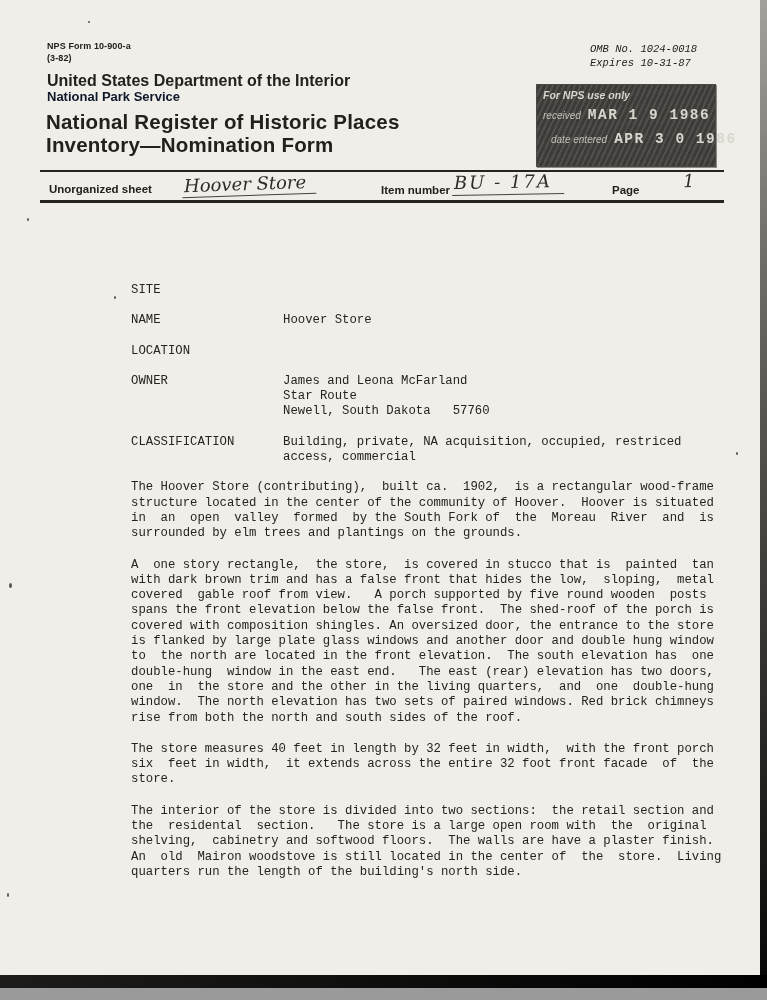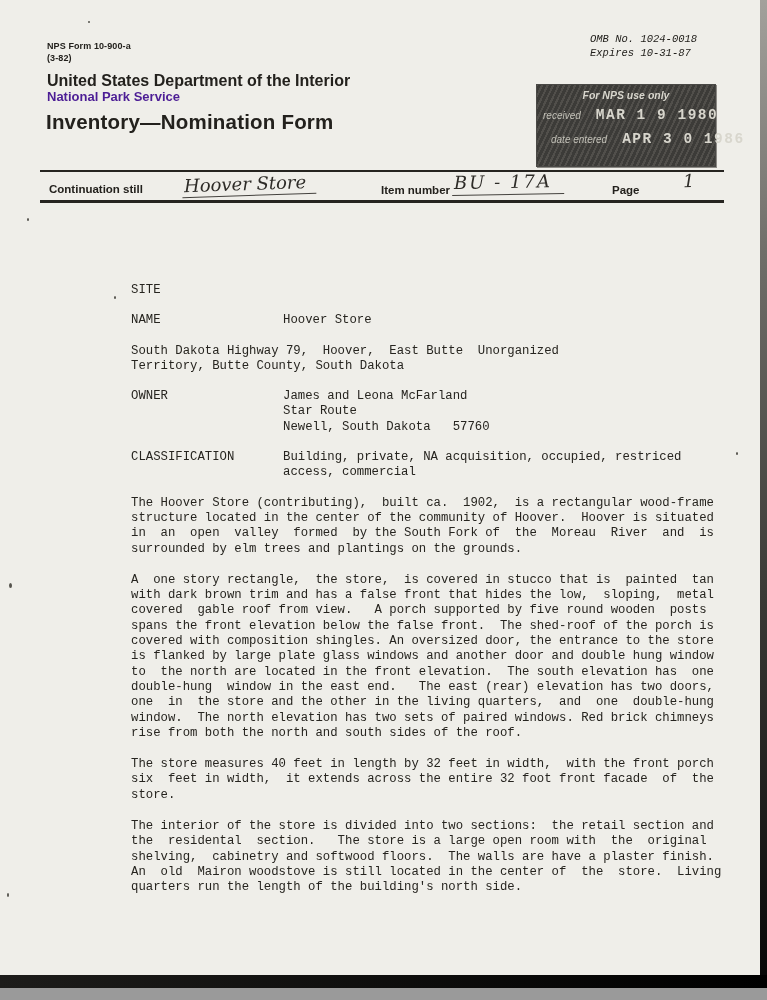--- a/index.html
+++ b/index.html
@@ -15,41 +15,40 @@
     font-family: "Liberation Sans", "DejaVu Sans", sans-serif;
     color: var(--color-ink, #23211d);
   }
 
   
   .form-no {
     position: absolute; left: 47px; top: 40px;
     font-size: 9px; font-weight: 700; line-height: 1.35; letter-spacing: .1px;
   }
   .omb {
-    position: absolute; left: 590px; top: 32px;
+    position: absolute; left: 590px; top: 42px;
     font-family: "Liberation Mono", "DejaVu Sans Mono", monospace;
     font-style: italic; font-size: 10.5px; line-height: 1.35;
   }
   .dept   { position: absolute; left: 47px; top: 72px;  font-size: 16px; font-weight: 700; }
-  .bureau { position: absolute; left: 47px; top: 89px;  font-size: 13px;   font-weight: 700; color: #4c1d95; }
+  .bureau { position: absolute; left: 47px; top: 89px;  font-size: 13px;   font-weight: 700; color: #0f172a; }
   .doc-title {
     position: absolute; left: 46px; top: 111px;
     font-size: 20.5px; font-weight: 700; line-height: 22.5px; letter-spacing: .2px;
   }
 
   
   .stamp-box {
     position: absolute; left: 536px; top: 84px; width: 180px; height: 83px;
     background: repeating-linear-gradient(115deg, #514f4b 0 2px, var(--color-stamp_bg, #3c3b38) 2px 5px);
     box-shadow: inset 0 0 0 1px #4a4946, 1px 1px 0 #8c8a85;
     padding: 5px 7px 0 7px;
-    text-align: center;
   }
   .stamp-header { font-size: 10.5px; font-weight: 700; font-style: italic; color: var(--color-stamp_text, #d8d6cd); }
-  .stamp-row { display: flex; align-items: baseline; gap: 15px; margin-top: 6px; }
+  .stamp-row { display: flex; align-items: baseline; gap: 7px; margin-top: 6px; }
   .stamp-row.second { margin-top: 8px; margin-left: 8px; }
   .stamp-label { flex: none; font-size: 10px; font-style: italic; color: #c2c0b7; }
   .stamp-date {
     font-family: "Liberation Mono", "DejaVu Sans Mono", monospace;
     font-size: 14.5px; font-weight: 700; letter-spacing: 1.5px; white-space: nowrap;
     color: var(--color-stamp_text, #d8d6cd);
   }
 
   
   .rule { position: absolute; left: 40px; width: 684px; background: var(--color-rule, #262420); }
@@ -108,38 +107,39 @@
 
   <div class="omb">
     <div>OMB No. 1024-0018</div>
     <div>Expires 10-31-87</div>
   </div>
 
   <div class="dept">United States Department of the Interior</div>
   <div class="bureau">National Park Service</div>
 
   <div class="doc-title">
+    <div>National Register of Historic Places</div>
     <div>Inventory—Nomination Form</div>
   </div>
 
   <div class="stamp-box">
     <div class="stamp-header">For NPS use only</div>
     <div class="stamp-row">
       <span class="stamp-label">received</span>
-      <span class="stamp-date">MAR 1 9 1980</span>
+      <span class="stamp-date">MAR 1 9 1986</span>
     </div>
     <div class="stamp-row second">
       <span class="stamp-label">date entered</span>
       <span class="stamp-date">APR 3 0 1986</span>
     </div>
   </div>
 
   <div class="rule rule-top"></div>
 
-  <span class="cont-label sheet">Continuation still</span>
+  <span class="cont-label sheet">Unorganized sheet</span>
   <span class="handwriting hw-sheet">Hoover Store</span>
 
   <span class="cont-label item">Item number</span>
   <span class="handwriting hw-item">BU - 17A</span>
 
   <span class="cont-label page">Page</span>
   <span class="handwriting hw-page">1</span>
 
   <div class="rule rule-bottom"></div>
 
@@ -148,22 +148,21 @@
     <div class="field-row site">
       <div class="field-label">SITE</div>
     </div>
 
     <div class="field-row">
       <div class="field-label">NAME</div>
       <div class="field-value">Hoover Store</div>
     </div>
 
     <div class="field-row">
-      <div class="field-value">South Dakota Highway 79,  Hoover,  East Butte  Unorganized
-Territory, Butte County, South Dakota</div>
+      <div class="field-label">LOCATION</div>
     </div>
 
     <div class="field-row">
       <div class="field-label">OWNER</div>
       <div class="field-value">James and Leona McFarland
 Star Route
 Newell, South Dakota   57760</div>
     </div>
 
     <div class="field-row">

